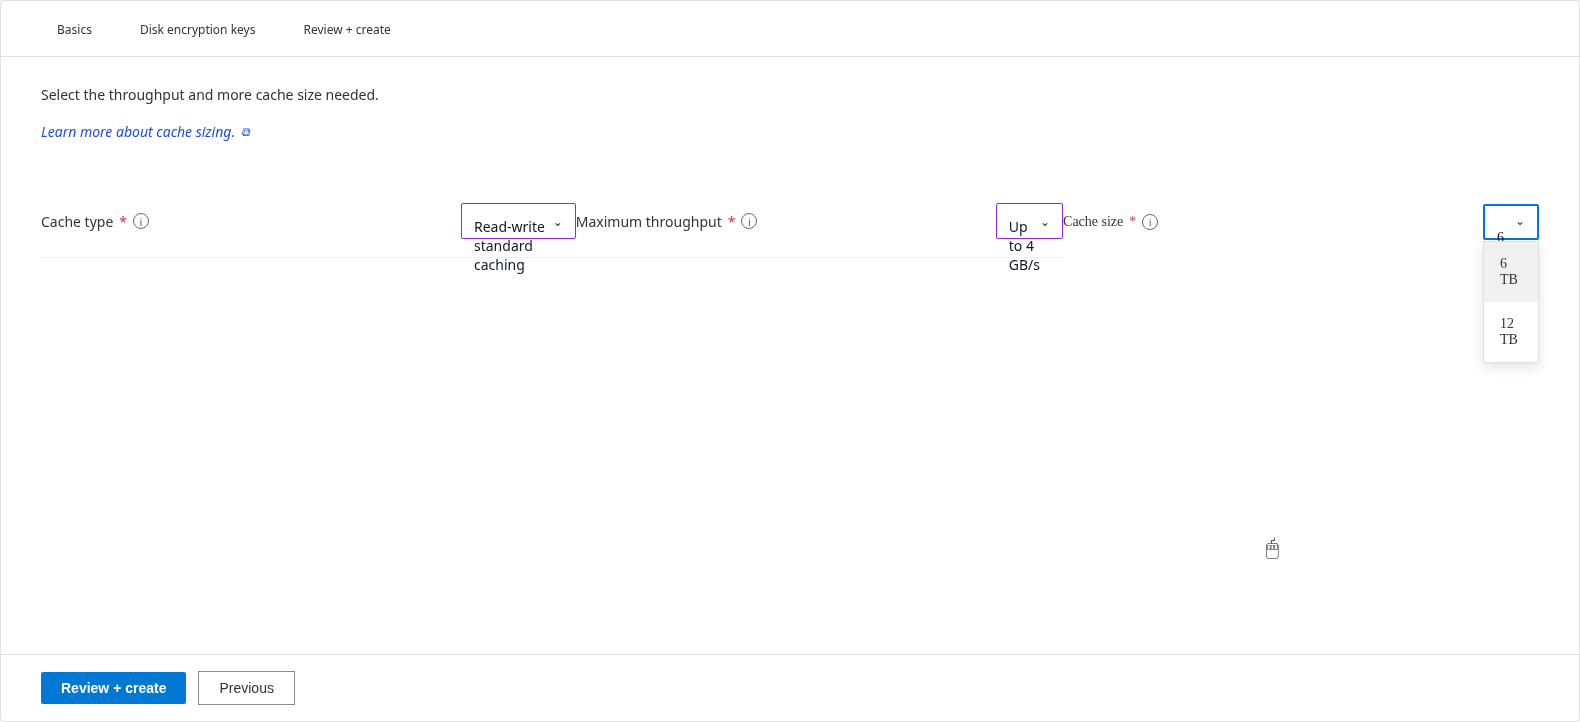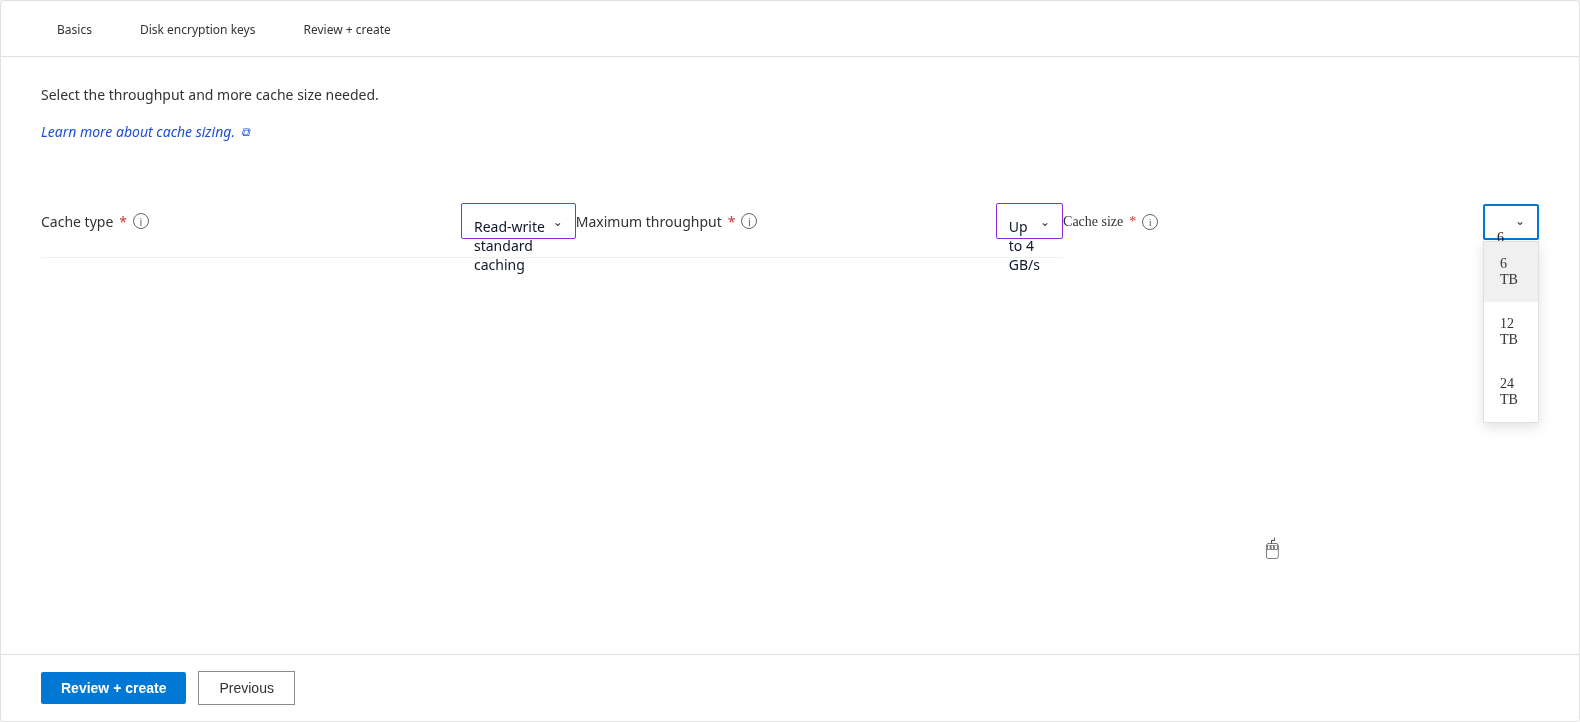--- a/index.html
+++ b/index.html
@@ -300,21 +300,20 @@
         </div>
         <div class="field-control dropdown-wrapper">
           <div class="dropdown focused">
             <span class="dropdown-value">6 TB</span>
             <span class="chevron-icon">⌄</span>
           </div>
 
           <div class="dropdown-menu">
             <div class="dropdown-option selected">6 TB</div>
             <div class="dropdown-option">12 TB</div>
-            <div class="dropdown-option">24 TB</div>
           </div>
         </div>
       </div>
 
     </div>
 
   </div>
 
   <div class="bottom-bar">
     <button class="btn-primary">Review + create</button>

